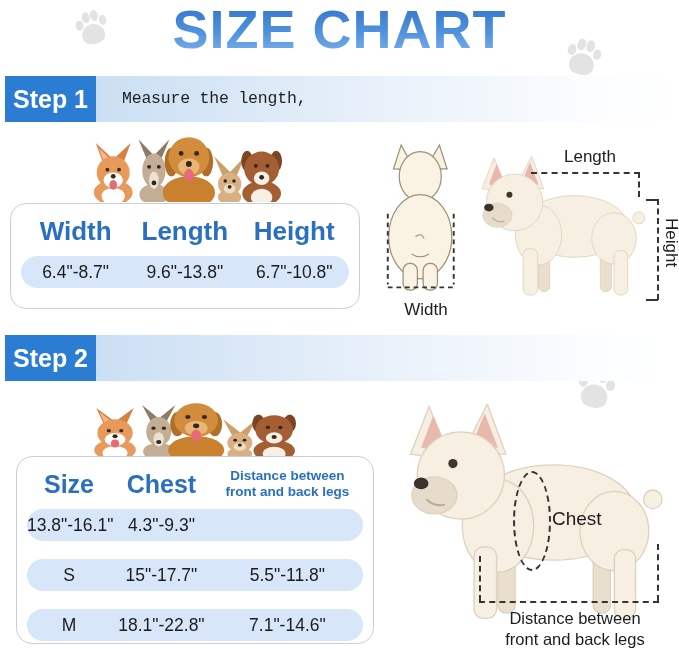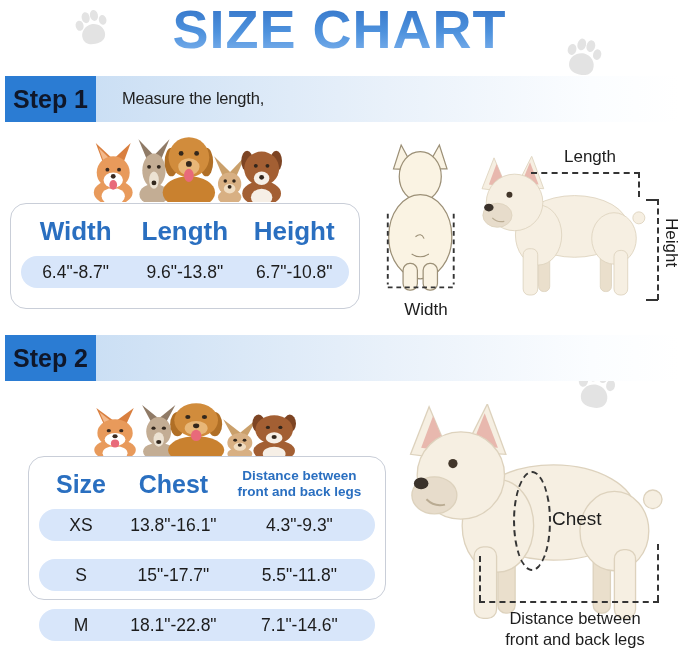--- a/index.html
+++ b/index.html
@@ -14,23 +14,23 @@
 
   
   .paw{position:absolute;color:#e3e3e3;}
   .paw svg{display:block;width:100%;height:100%;}
 
   
   .step-band{position:absolute;left:0;width:679px;height:46px;}
   .band-bg{position:absolute;left:96px;right:0;top:0;bottom:0;
     background:linear-gradient(90deg,#cbdff4 0%,#e9f1fa 50%,#fbfdff 85%,#ffffff 100%);}
   .step-chip{position:absolute;left:5px;top:0;width:91px;height:46px;background:#2b7cd3;
-    color:#0f172a;font-size:25px;font-weight:bold;display:flex;align-items:center;justify-content:center;}
+    color:#ffffff;font-size:25px;font-weight:bold;display:flex;align-items:center;justify-content:center;}
   .step-instr{position:absolute;left:122px;top:0;bottom:0;display:flex;flex-direction:column;
-    justify-content:center;font-size:16.5px;color:#1f1f1f;line-height:1.32;letter-spacing:-0.2px;}
+    justify-content:center;font-size:16.5px;color:#1f1f1f;line-height:1.32;letter-spacing:-0.2px;font-family:Liberation Mono, monospace;}
 
   
   .card{position:absolute;background:#fff;border:1.5px solid #c9ced8;border-radius:16px;box-sizing:border-box;}
   .hdr-row,.pill{display:grid;align-items:center;text-align:center;}
   .grid3{grid-template-columns:33.3% 33.3% 33.4%;}
   .gridS{grid-template-columns:25% 30% 45%;}
   .hdr{color:#2a6fc0;font-weight:bold;font-size:26px;}
   .hdr-sm{color:#2a6fc0;font-weight:bold;font-size:13.5px;line-height:1.15;}
   .pill{background:#d8e6fa;border-radius:16px;height:32px;margin:0 10px;
         font-size:17.5px;color:#1c1c1c;}
@@ -216,31 +216,30 @@
 
   <div class="step-band" style="top:335px">
     <div class="band-bg"></div>
     <div class="step-chip">Step 2</div>
   </div>
 
   <svg style="position:absolute;left:88px;top:392px" width="208" height="66" viewBox="0 0 200 82" preserveAspectRatio="none">
       <use href="#dog-group"></use>
     </svg>
 
-  <div class="card" style="left:28px;top:456px;width:358px;height:144px">
+  <div class="card" style="left:16px;top:456px;width:358px;height:188px">
     <div class="hdr-row gridS" style="margin:10px 10px 0;height:34px">
       <div class="hdr" style="font-size:25px">Size</div>
       <div class="hdr" style="font-size:25px">Chest</div>
       <div class="hdr-sm">
         <div>Distance between</div>
         <div>front and back legs</div>
       </div>
     </div>
     <div class="pill gridS" style="margin-top:8px">
-      <div class="cell">XS</div>
       <div class="cell">13.8"-16.1"</div>
       <div class="cell">4.3"-9.3"</div>
     </div>
     <div class="pill gridS" style="margin-top:18px">
       <div class="cell">S</div>
       <div class="cell">15"-17.7"</div>
       <div class="cell">5.5"-11.8"</div>
     </div>
     <div class="pill gridS" style="margin-top:18px">
       <div class="cell">M</div>

